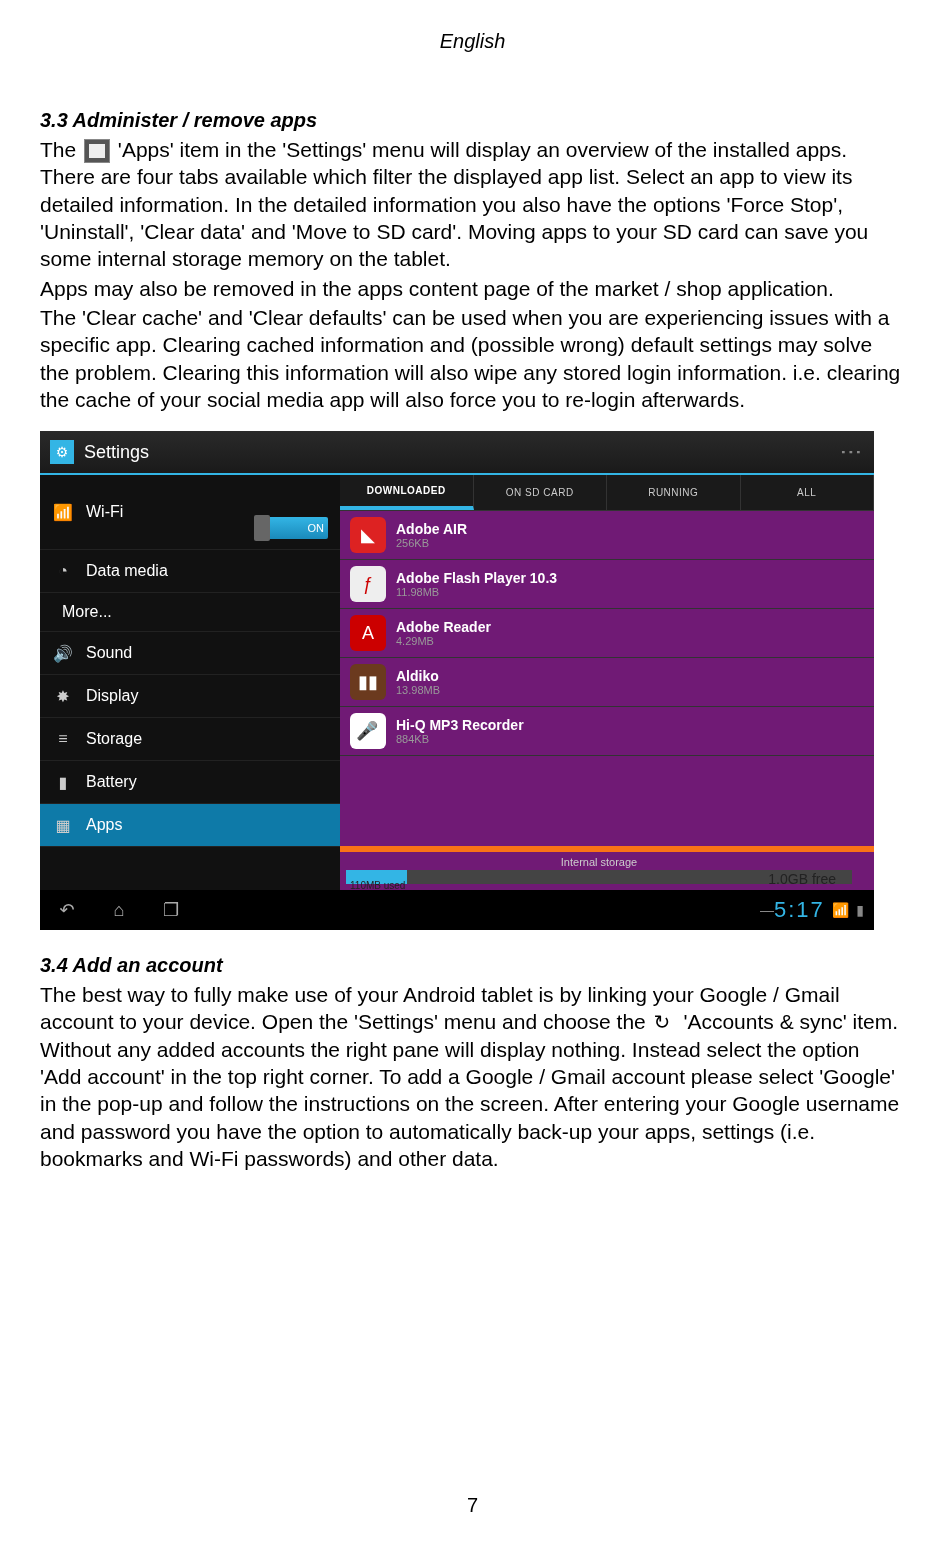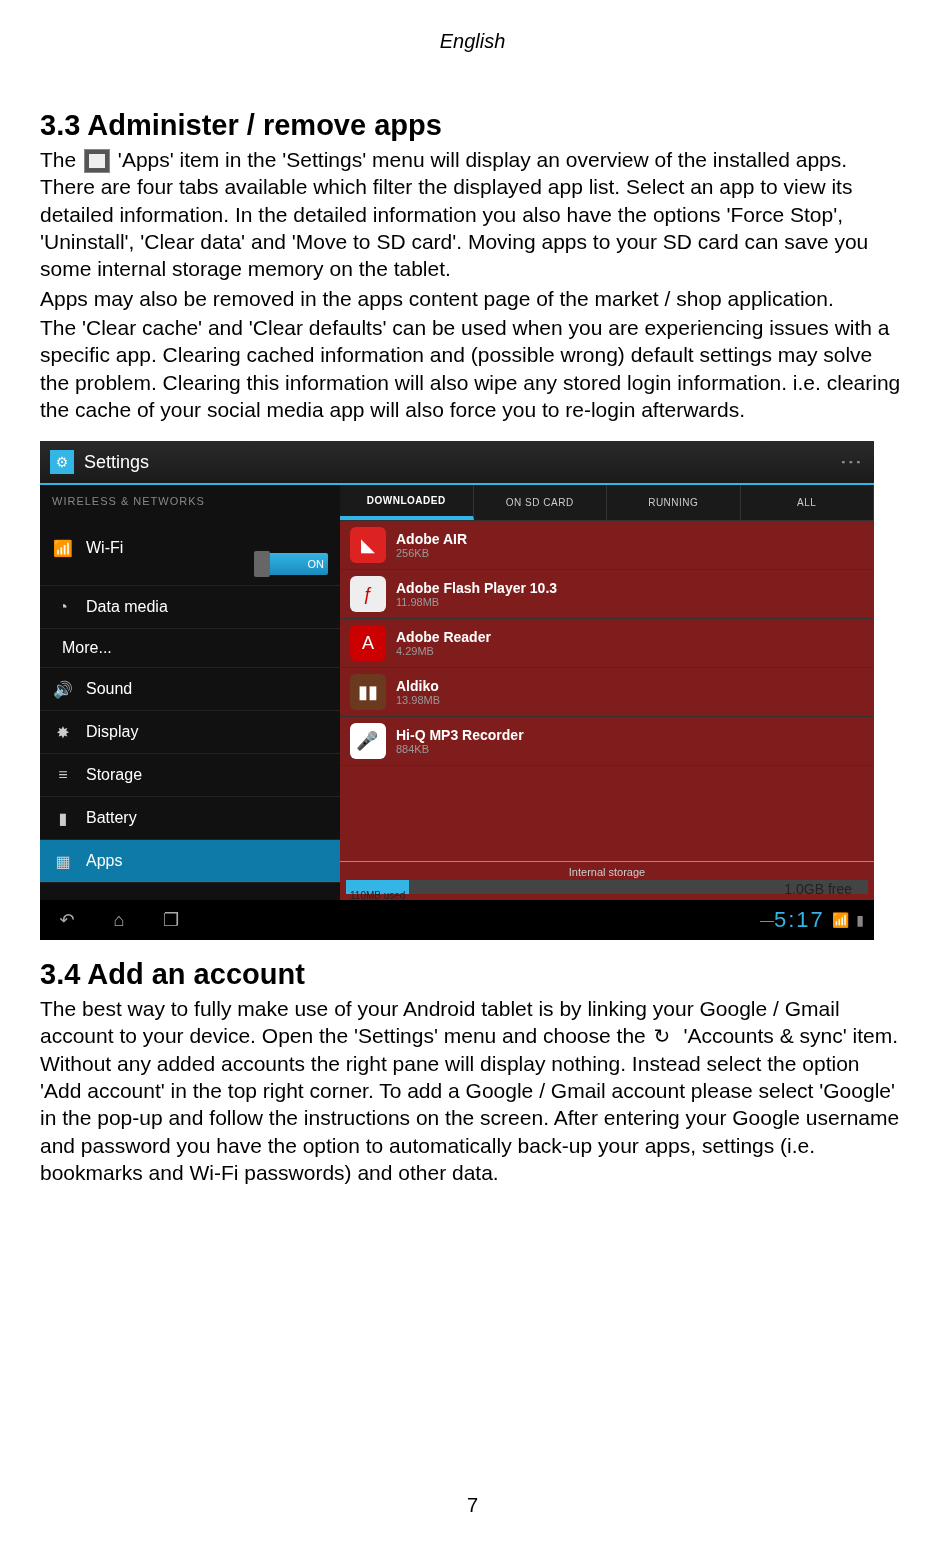--- a/index.html
+++ b/index.html
@@ -11,22 +11,23 @@
     position: relative;
     padding: 30px 40px 30px 40px;
   }
   .lang-header {
     text-align: center;
     font-style: italic;
     font-size: 20px;
     margin-bottom: 56px;
   }
   h2 {
+    font-style: italic;
     font-weight: bold;
-    font-size: 29px;
+    font-size: 20px;
     margin-bottom: 4px;
   }
   .body-text {
     font-size: 21px;
     line-height: 1.3;
     margin-bottom: 0;
   }
   .body-text p { margin-bottom: 2px; }
   .inline-icon {
     display: inline-block;
@@ -115,21 +116,21 @@
     margin-top: 32px;
   }
   .toggle-on::before {
     content: "";
     position: absolute; left: -14px; top: -2px;
     width: 16px; height: 26px;
     background: #666; border-radius: 2px;
   }
   .right-pane {
     flex: 1;
-    background: #7f1d1d;
+    background: #701a75;
     display: flex; flex-direction: column;
   }
   .tabs {
     display: flex; height: 36px;
     background: #1a1a1a;
     border-bottom: 1px solid #333;
     font-size: 10px;
     color: #ccc;
   }
   .tab {
@@ -146,22 +147,22 @@
   }
   .app-icon {
     width: 36px; height: 36px; border-radius: 6px;
     margin-right: 10px;
     display: flex; align-items: center; justify-content: center;
     font-size: 18px; color: #fff;
   }
   .app-row .app-name { font-size: 14px; font-weight: bold; }
   .app-row .app-size { font-size: 11px; color: #999; }
   .storage-bar-wrap {
-    border-top: 1px solid #f97316;
-    padding: 4px 6px 6px 6px;
+    border-top: 6px solid #f97316;
+    padding: 4px 22px 6px 6px;
     position: relative;
   }
   .storage-title { text-align: center; font-size: 11px; color: #ccc; margin-bottom: 2px; }
   .storage-bar {
     height: 14px; background: #444; position: relative;
     font-size: 10px; color: #000;
   }
   .storage-used {
     position: absolute; left: 0; top: 0; bottom: 0;
     width: 12%; background: #33b5e5;
@@ -176,21 +177,21 @@
     color: #888;
   }
   .nav-btn {
     width: 34px; height: 24px; margin-right: 18px;
     display: flex; align-items: center; justify-content: center;
     color: #aaa; font-size: 18px;
   }
   .nav-spacer { flex: 1; }
   .clock { color: #33b5e5; font-size: 22px; letter-spacing: 2px; margin-right: 8px;}
   .status-icons { color: #888; font-size: 14px; }
-  .section-34 { margin-top: 18px; }
+  .section-34 { margin-top: 24px; }
   .page-num {
     position: absolute;
     bottom: 30px;
     left: 0; right: 0;
     text-align: center;
     font-size: 20px;
   }
 </style>
 </head>
 <body>
@@ -207,21 +208,20 @@
 </div>
 
 <div class="screenshot">
   <div class="scr-header">
     <div class="settings-icon">⚙</div>
     <div class="title">Settings</div>
     <div class="overflow">⋮</div>
   </div>
   <div class="scr-body">
     <div class="left-pane">
-      <div class="section-hdr">WIRELESS &amp; NETWORKS</div>
       <div class="menu-item">
         <span class="mi-icon">📶</span>
         <span class="mi-label">Wi-Fi</span>
         <span class="toggle-on">ON</span>
       </div>
       <div class="menu-item">
         <span class="mi-icon">◔</span>
         <span class="mi-label">Data media</span>
       </div>
       <div class="menu-item indent">

